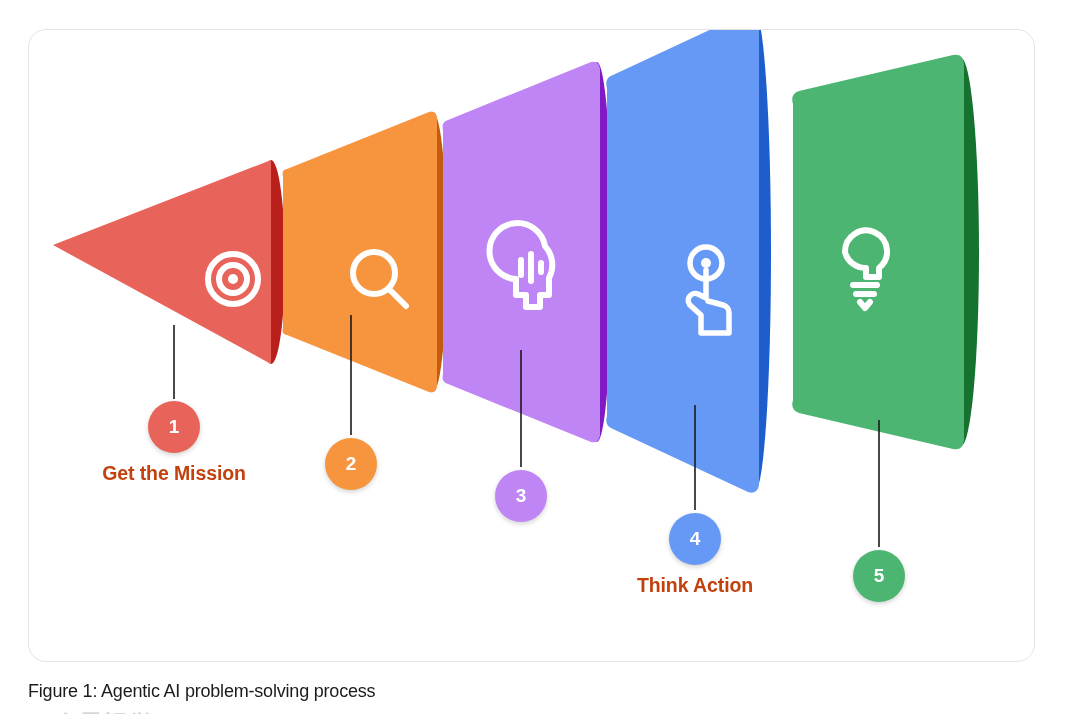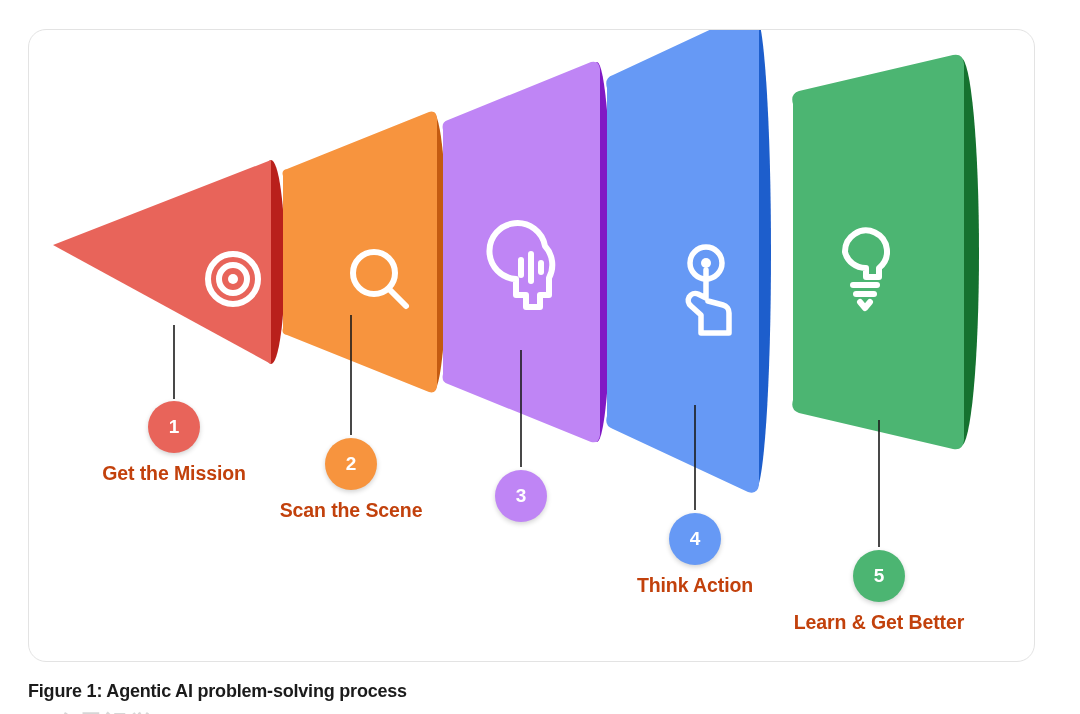--- a/index.html
+++ b/index.html
@@ -74,21 +74,21 @@
     white-space: nowrap;
     letter-spacing: -0.1px;
   }
 
   #figure-caption {
     position: absolute;
     left: 28px;
     top: 681px;
     font-size: 18px;
     color: #1b1b1b;
-    font-weight: bold;
+    font-weight: normal;
     white-space: nowrap;
     letter-spacing: -0.2px;
   }
 
   #watermark {
     position: absolute;
     left: 2px;
     top: 708px;
     width: 160px;
     height: 34px;
@@ -190,35 +190,33 @@
       <line x1="850" y1="390" x2="850" y2="517" stroke="#1b1b1b" stroke-width="1.6"></line>
     </svg>
 
     <div class="step-label-group" style="left: 0px; top: 371px; width: 290px;">
       <div class="step-badge" style="background:#E8645A;">1</div>
       <div class="step-caption">Get the Mission</div>
     </div>
 
     <div class="step-label-group" style="left: 177px; top: 408px; width: 290px;">
       <div class="step-badge" style="background:#F7943E;">2</div>
-      <div class="step-caption">Scan the Scene</div>
     </div>
 
     <div class="step-label-group" style="left: 347px; top: 440px; width: 290px;">
       <div class="step-badge" style="background:#BF85F5;">3</div>
     </div>
 
     <div class="step-label-group" style="left: 521px; top: 483px; width: 290px;">
       <div class="step-badge" style="background:#6699F5;">4</div>
       <div class="step-caption">Think Action</div>
     </div>
 
     <div class="step-label-group" style="left: 705px; top: 520px; width: 290px;">
       <div class="step-badge" style="background:#4CB572;">5</div>
-      <div class="step-caption">Learn &amp; Get Better</div>
     </div>
 
   </div>
 </div>
 
 <div id="figure-caption">Figure 1: Agentic AI problem-solving process</div>
 
 <div id="watermark">
   <svg viewBox="0 0 160 34" width="160" height="34">
     <text x="0" y="25" font-family="'Liberation Sans', sans-serif" font-size="25" font-weight="bold" fill="#7a7a7a" aria-label="ICO 全景视觉">ICO 全景视觉</text>

